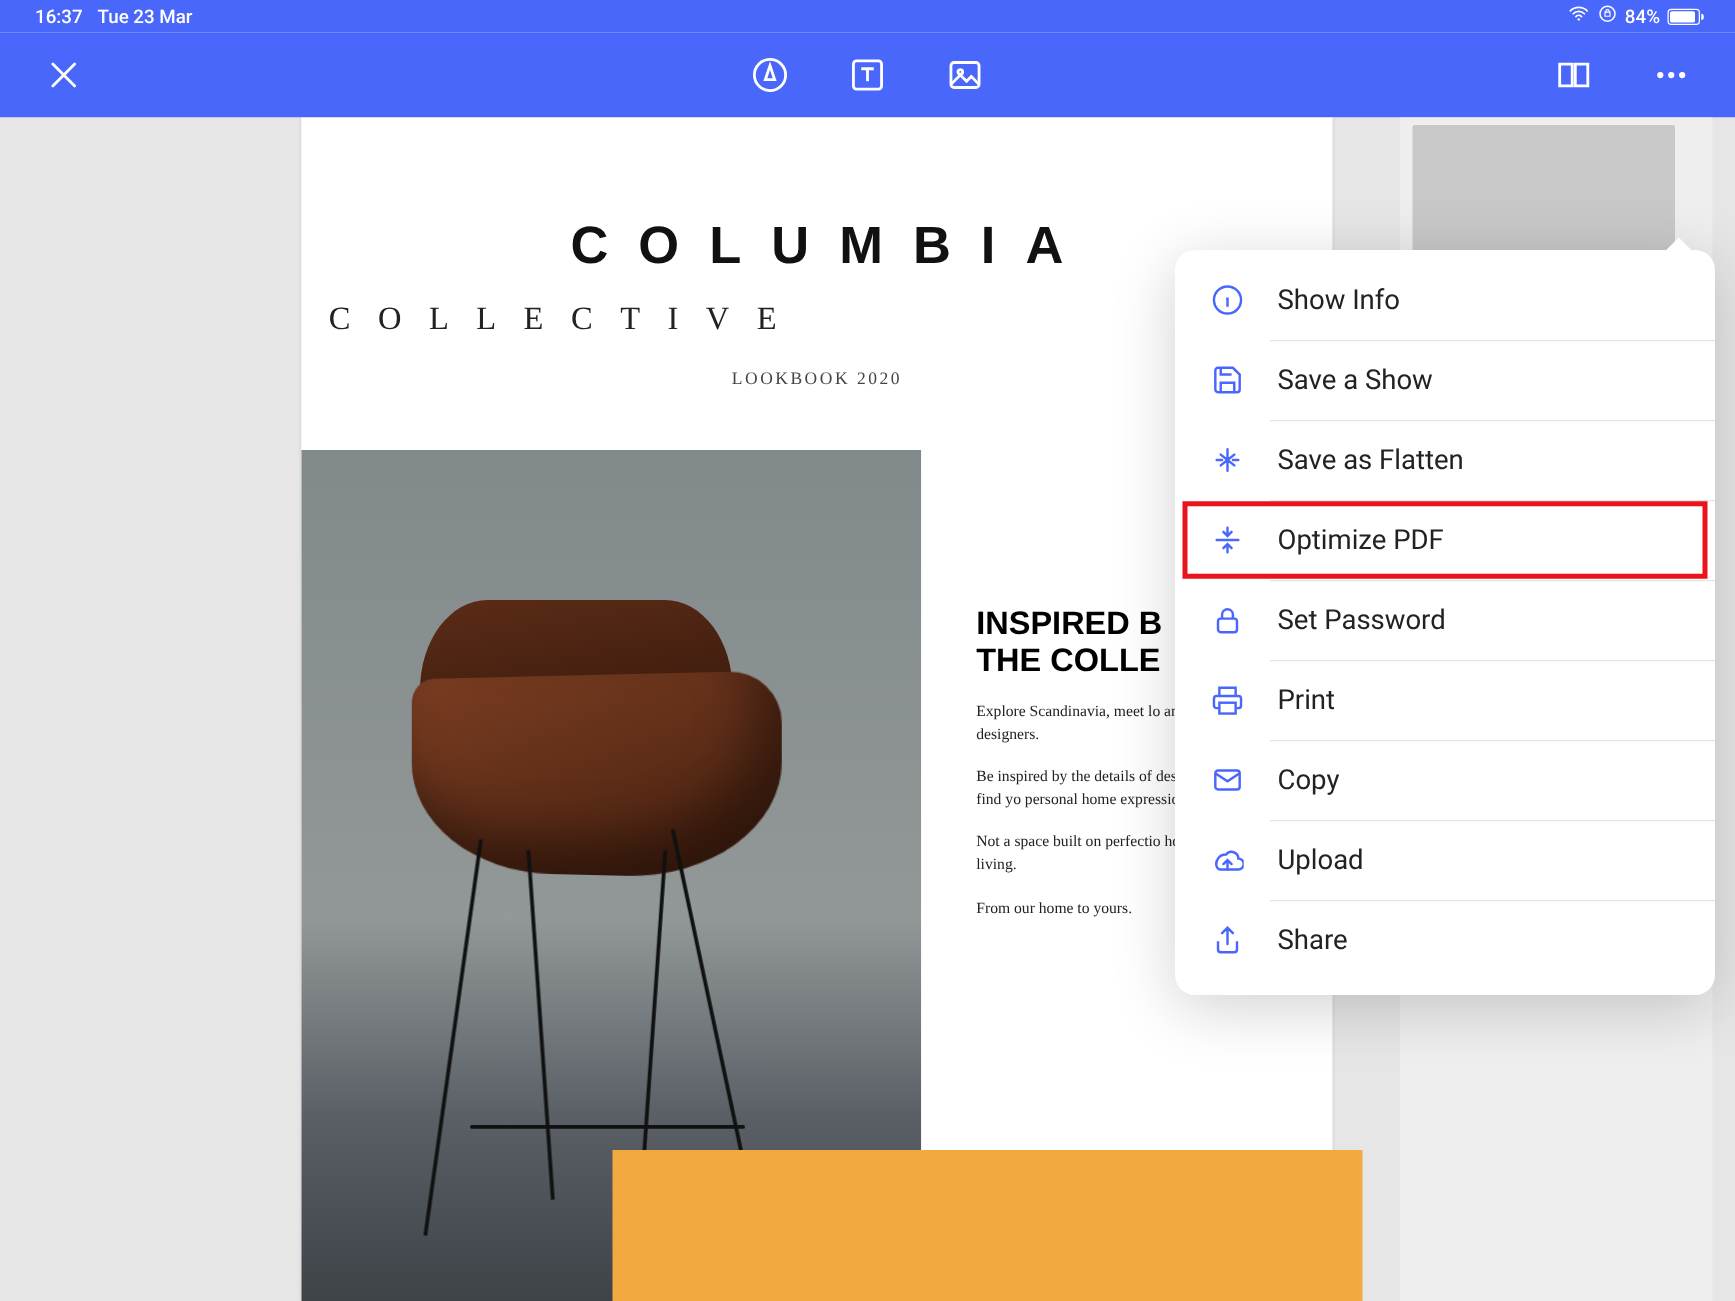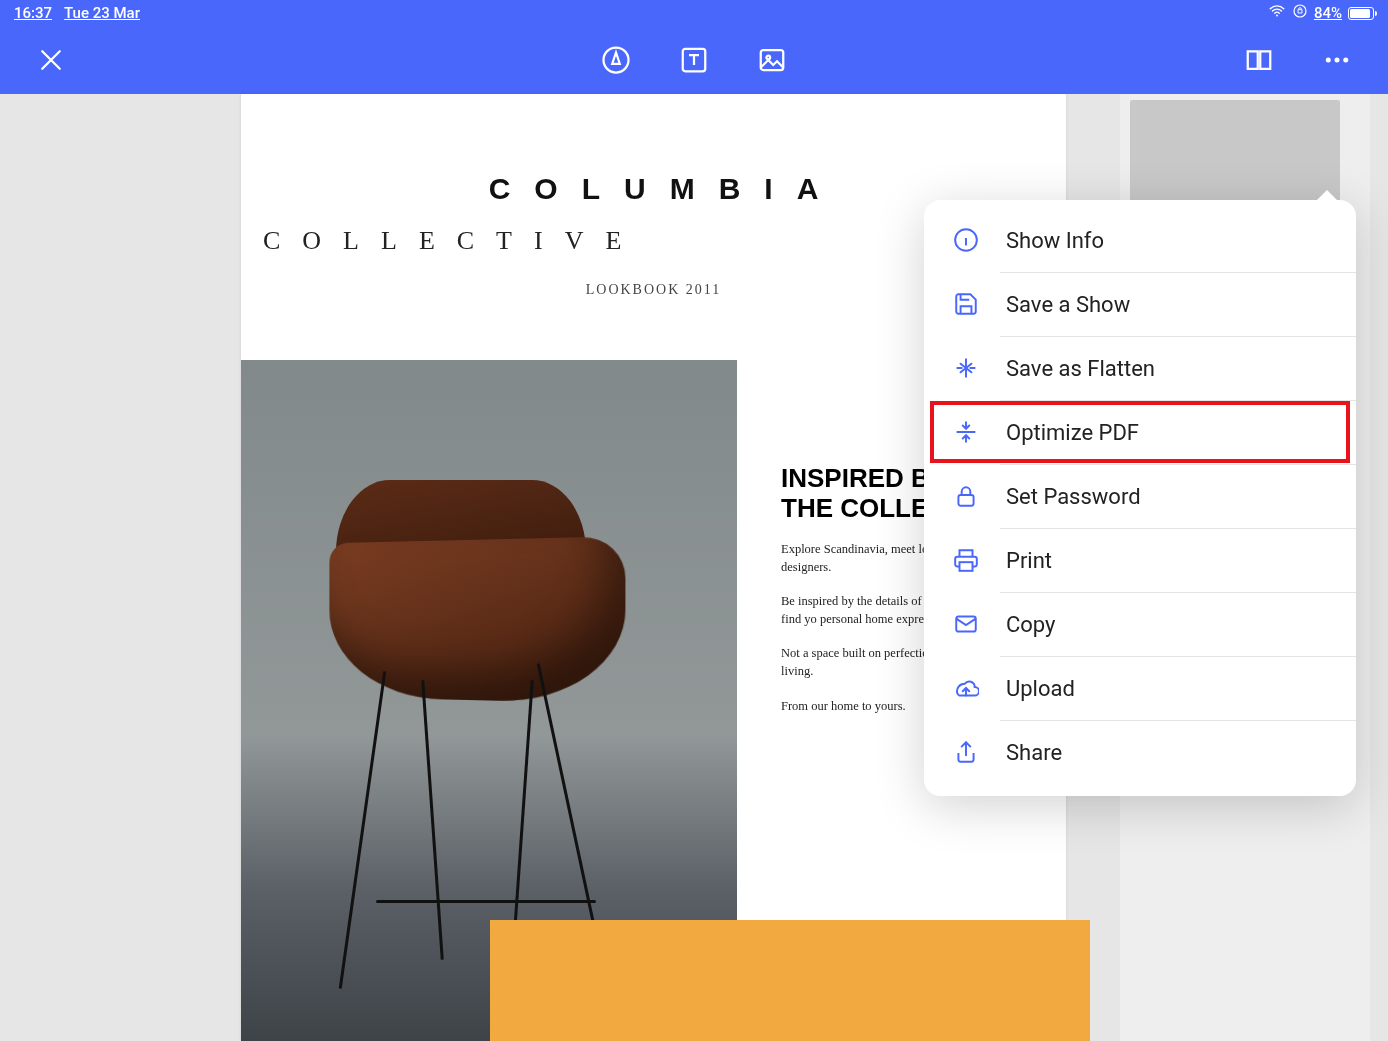--- a/index.html
+++ b/index.html
@@ -1,61 +1,61 @@
 <!DOCTYPE html>
 <html><head>
 <meta charset="utf-8">
 <style>
 * { margin:0; padding:0; box-sizing:border-box; }
 body { font-family:-apple-system,BlinkMacSystemFont,"Segoe UI",Roboto,sans-serif; background:#eaeaea; width:1388px; height:1041px; overflow:hidden; position:relative; }
 
 
-.status-bar { height:26px; background:#4a67fc; color:#fff; display:flex; align-items:center; justify-content:space-between; padding:0 14px; font-size:15px; font-weight:500;text-decoration:underline; }
+.status-bar { height:26px; background:#4a67fc; color:#fff; display:flex; align-items:center; justify-content:space-between; padding:0 28px; font-size:15px; font-weight:500; }
 .status-left { display:flex; gap:12px; }
 .status-right { display:flex; align-items:center; gap:6px; }
 .battery { width:26px; height:13px; border:1.5px solid #fff; border-radius:3px; position:relative; display:inline-block; }
 .battery::after { content:""; position:absolute; right:-4px; top:3px; width:2.5px; height:5px; background:#fff; border-radius:0 2px 2px 0; }
 .battery-fill { position:absolute; left:1px; top:1px; bottom:1px; width:84%; background:#fff; border-radius:1.5px; }
 
 
 .toolbar { height:68px; background:#4a67fc; display:flex; align-items:center; justify-content:space-between; padding:0 36px; }
 .toolbar-left, .toolbar-center, .toolbar-right { display:flex; align-items:center; gap:48px; }
 .toolbar-center { position:absolute; left:50%; transform:translateX(-50%); }
 .tb-icon { width:30px; height:30px; color:#fff; cursor:pointer; display:flex; align-items:center; justify-content:center; }
 .tb-icon svg { width:100%; height:100%; stroke:#fff; fill:none; stroke-width:1.8; }
 
 
 .canvas { position:relative; width:100%; height:947px; background:#e6e6e6; }
 .page { position:absolute; left:241px; top:0; width:825px; height:947px; background:#fff; box-shadow:0 0 3px rgba(0,0,0,0.1); }
-.brand-title { text-align:center; font-family:"Arial Black",sans-serif; font-weight:900; letter-spacing:24px; font-size:30px; margin-top:78px; padding-left:24px; color:#111; }
+.brand-title { text-align:center; font-family:"Arial Black",sans-serif; font-weight:900; letter-spacing:24px; font-size:42px; margin-top:78px; padding-left:24px; color:#111; }
 .brand-sub { text-align:left; font-family:Georgia,serif; letter-spacing:22px; font-size:26px; margin-top:20px; padding-left:22px; color:#222; }
 .lookbook { text-align:center; font-family:Georgia,serif; font-size:14px; letter-spacing:2px; margin-top:26px; color:#444; }
 .photo { position:absolute; left:0; top:266px; width:496px; height:681px; overflow:hidden; }
 .photo-bg { width:100%; height:100%; background:linear-gradient(180deg,#82898a 0%,#929898 55%,#5a6066 78%,#3e4348 100%); position:relative; }
 
 .chair-seat { position:absolute; left:80px; top:180px; width:300px; height:160px; background:linear-gradient(160deg,#7a3d22,#46200f); border-radius:20px 40px 120px 120px/20px 40px 90px 90px; transform:perspective(600px) rotateY(-10deg); box-shadow:inset -20px -30px 40px rgba(0,0,0,0.4); }
 .chair-back { position:absolute; left:95px; top:120px; width:250px; height:90px; background:linear-gradient(170deg,#5c2c17,#3a1a0c); border-radius:60px 60px 20px 20px/80px 80px 20px 20px; }
 .leg { position:absolute; width:3px; background:#111; }
 .leg1 { left:120px; top:310px; height:320px; transform:rotate(8deg); }
 .leg2 { left:330px; top:300px; height:330px; transform:rotate(-12deg); }
 .leg3 { left:190px; top:320px; height:280px; transform:rotate(-4deg); }
 .leg4 { left:280px; top:320px; height:280px; transform:rotate(4deg); }
 .footrest { position:absolute; left:135px; top:540px; width:220px; height:3px; background:#111; border-radius:2px; }
 .text-col { position:absolute; left:540px; top:370px; width:260px; }
-.headline { font-family:Arial,sans-serif; font-weight:900; font-size:26px; line-height:1.15; color:#000; }
+.headline { font-family:Arial,sans-serif; font-weight:900; font-size:26px; line-height:1.15; color:#000;margin-top:20px; }
 .para { font-family:Georgia,serif; font-size:12.5px; line-height:1.45; margin-top:16px; color:#222; }
 .para.bold { font-weight:400; }
 .orange-block { position:absolute; left:490px; top:826px; width:600px; height:140px; background:#f2a940; }
 
 
 .sidebar-bg { position:absolute; right:18px; top:0; width:250px; height:947px; background:#eeeeee; }
 .thumb { position:absolute; right:30px; width:210px; height:130px; background:#c8c8c8; border-radius:2px; }
 
 
-.popover { position:absolute; right:32px; top:106px; width:432px; background:#fff; border-radius:16px; box-shadow:0 10px 50px rgba(0,0,0,0.18); padding:8px 0 12px 0; z-index:50; }
+.popover { position:absolute; right:16px; top:106px; width:432px; background:#fff; border-radius:16px; box-shadow:0 10px 50px rgba(0,0,0,0.18); padding:8px 0 12px 0; z-index:50; }
 .popover::before { content:""; position:absolute; right:18px; top:-10px; width:0; height:0; border-left:11px solid transparent; border-right:11px solid transparent; border-bottom:11px solid #fff; }
 .menu-item { display:flex; align-items:center; height:64px; padding:0 28px; cursor:pointer; position:relative; }
 .menu-item + .menu-item::before { content:""; position:absolute; left:76px; right:0; top:0; height:1px; background:#e4e4e4; }
 .mi-icon { width:28px; height:28px; margin-right:26px; display:flex; align-items:center; justify-content:center; }
 .mi-icon svg { width:26px; height:26px; stroke:#4a67fc; fill:none; stroke-width:1.8; }
 .mi-label { font-size:22px; color:#222; }
 .highlight-box { position:absolute; border:4px solid #e8131b; pointer-events:none; }
 </style>
 </head>
 <body>
@@ -127,21 +127,21 @@
 </div>
 
 <div class="canvas">
   <div class="sidebar-bg">
     <div class="thumb" style="top:6px"></div>
   </div>
 
   <div class="page">
     <div class="brand-title">COLUMBIA</div>
     <div class="brand-sub">COLLECTIVE</div>
-    <div class="lookbook">LOOKBOOK 2011</div>
+    <div class="lookbook">LOOKBOOK 2020</div>
 
     <div class="photo">
       <div class="photo-bg">
         <div class="chair-back"></div>
         <div class="chair-seat"></div>
         <div class="leg leg1"></div>
           <div class="leg leg2"></div>
           <div class="leg leg3"></div>
           <div class="leg leg4"></div>
         <div class="footrest"></div>

